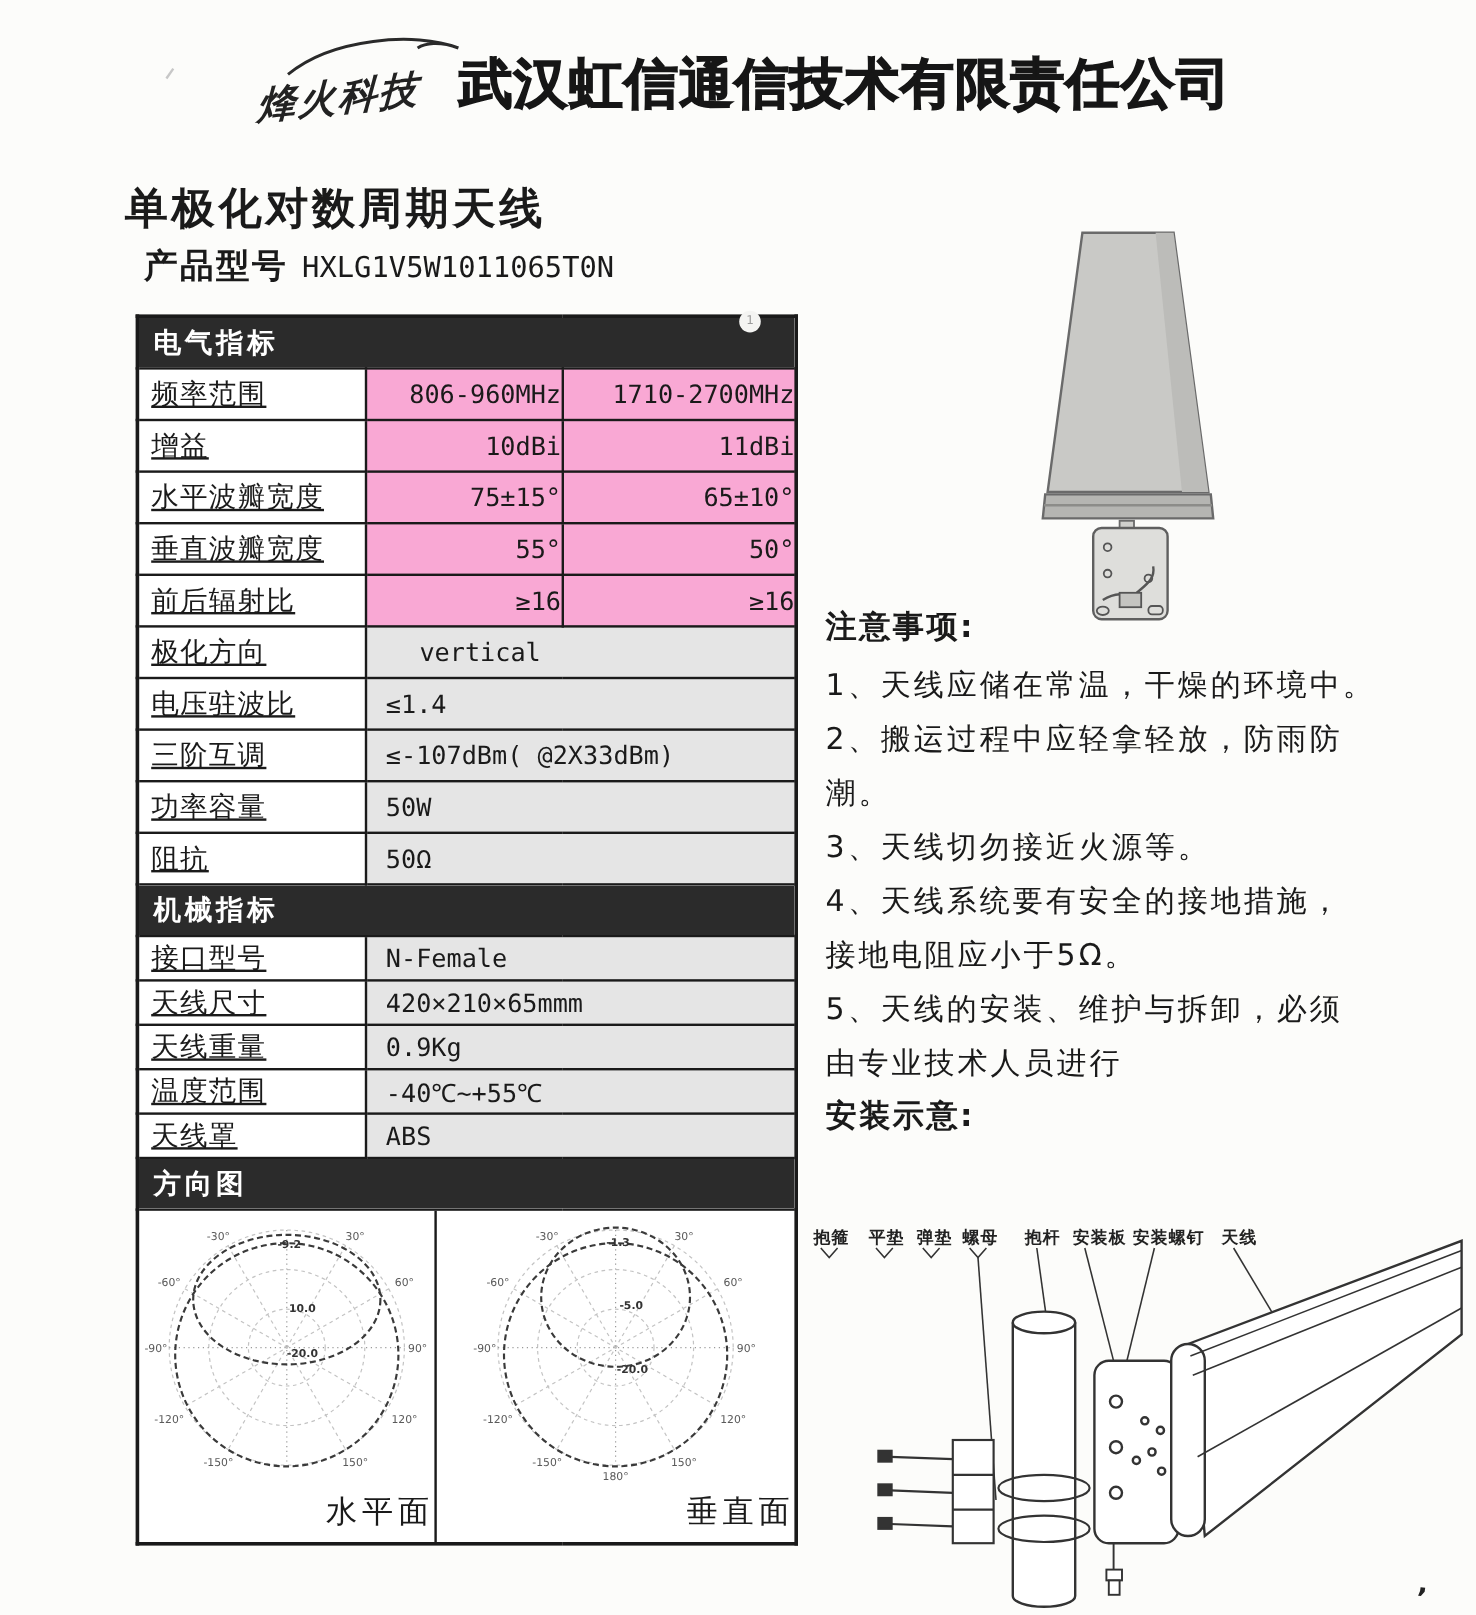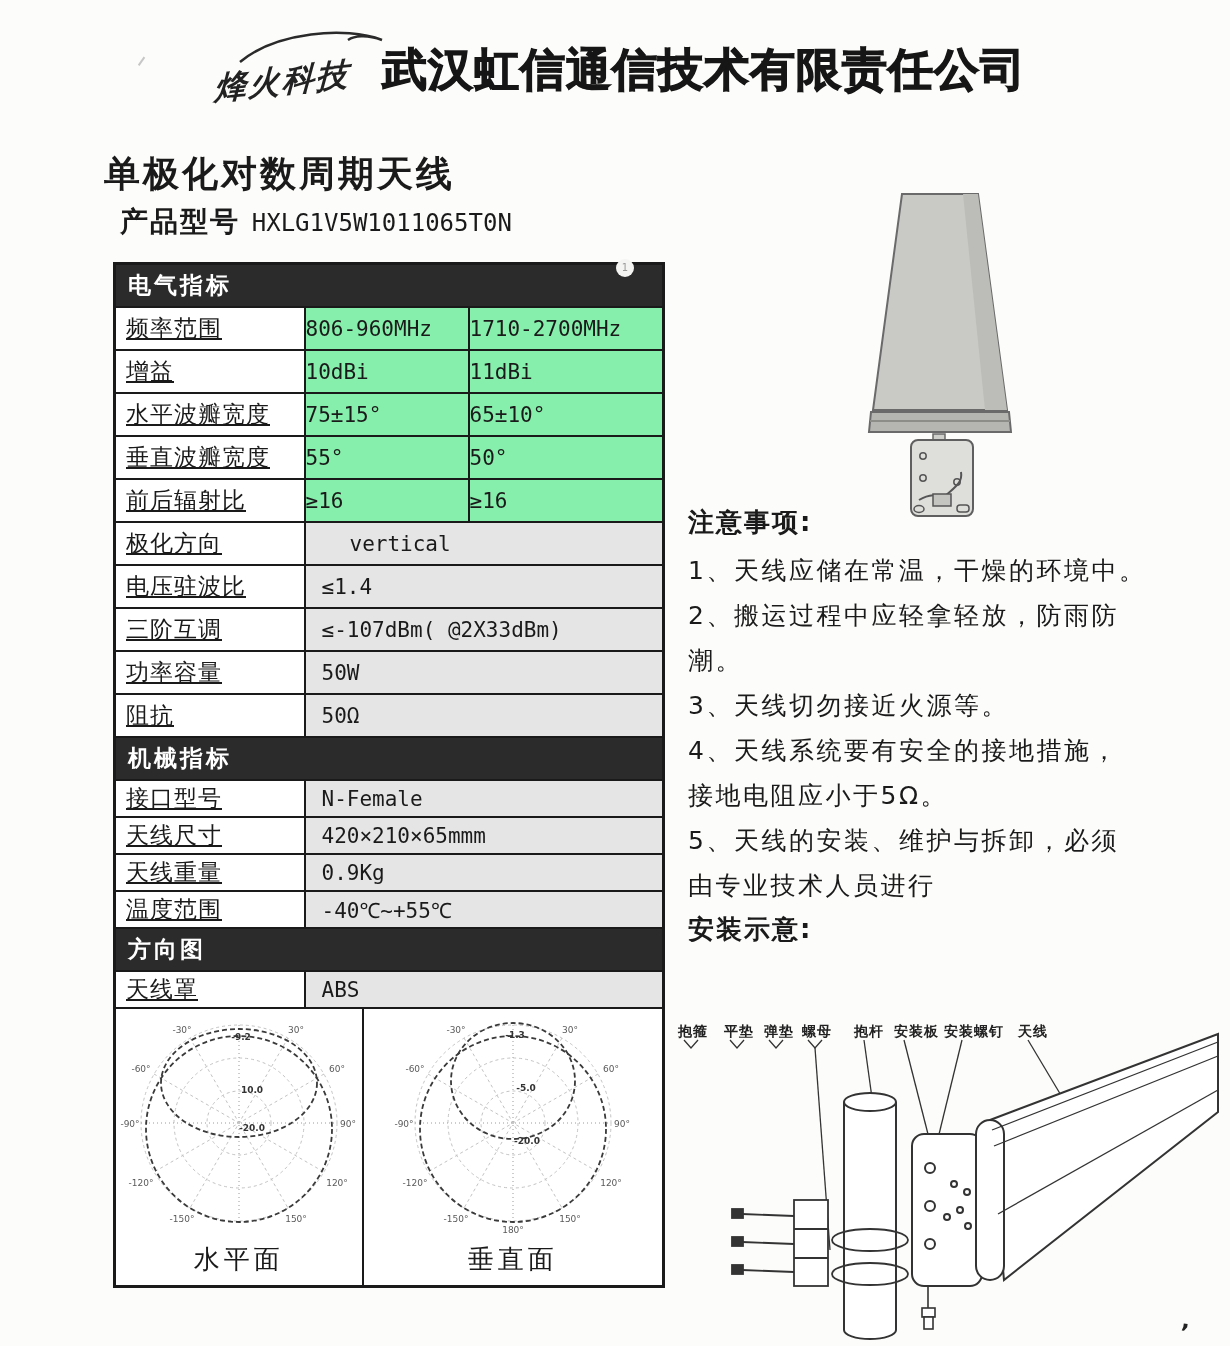--- a/index.html
+++ b/index.html
@@ -40,29 +40,29 @@
   
   table.spec { position:absolute; left:113px; top:262px; width:549px;
     border-collapse:collapse; table-layout:fixed; background:#fff; }
   table.spec, table.spec td { border:2px solid #1a1a1a; }
   table.spec { border-width:3px; }
   td.sec-head { background:#2b2b2b; color:#fff; font-weight:bold;
     font-size:23px; letter-spacing:3px; padding:5px 0 5px 12px; height:38px; position:relative; }
   td.lbl { font-size:23px; padding-left:10px; height:43px; letter-spacing:1px; background:#fff;text-decoration:underline; }
   td.mech-lbl { height:37px; }
   td.val { font-family:"DejaVu Sans Mono","Liberation Mono",monospace;
-    font-size:21px; text-align:left; background:#86efac; }
+    font-size:21px; text-align:right; background:#f9a8d4; }
   td.val-merged { font-family:"DejaVu Sans Mono","Liberation Mono",monospace;
     font-size:21px; text-align:left; padding-left:16px; background:#e5e5e5;margin-top:37px; }
   td.val-indent { padding-left:44px; }
   td.plots-cell { padding:0; height:276px; background:#fff; }
   .plots-flex { display:flex; width:100%; height:276px; }
   .plot-half { width:45%; height:100%; position:relative; }
   .plot-half + .plot-half { width:55%; border-left:2px solid #1a1a1a; }
-  .plot-caption { position:absolute; bottom:8px; width:100%; text-align:center;
+  .plot-caption { position:absolute; bottom:8px; width:100%; text-align:right;
     font-size:26px; letter-spacing:4px; }
   .polar-svg { position:absolute; top:2px; left:50%; transform:translateX(-50%); }
   .head-mark { position:absolute; right:28px; top:-6px; width:18px; height:18px;
     background:#f4f4f2; border-radius:50%; color:#9a9a9a; font-size:10px;
     text-align:center; line-height:18px; font-weight:normal; letter-spacing:0; }
   
   .antenna-illustration { position:absolute; left:845px; top:188px; }
   .notes { position:absolute; left:688px; top:505px; width:530px; }
   .notes-title { font-size:26px; font-weight:bold; letter-spacing:2px; margin-bottom:8px; }
   .note-line { font-size:25px; letter-spacing:2.5px; line-height:45px; white-space:nowrap; }
@@ -168,27 +168,27 @@
   </tr>
   <tr>
     <td class="lbl mech-lbl">天线重量</td>
     <td class="val-merged" colspan="2">0.9Kg</td>
   </tr>
   <tr>
     <td class="lbl mech-lbl">温度范围</td>
     <td class="val-merged" colspan="2">-40℃~+55℃</td>
   </tr>
   <tr>
+    <td class="lbl mech-lbl">天线罩</td>
+    <td class="val-merged" colspan="2">ABS</td>
+  </tr>
+  <tr>
     <td class="sec-head" colspan="3">
       <span>方向图</span>
     </td>
-  </tr>
-  <tr>
-    <td class="lbl mech-lbl">天线罩</td>
-    <td class="val-merged" colspan="2">ABS</td>
   </tr>
   <tr>
     <td class="plots-cell" colspan="3">
       <div class="plots-flex">
 
         <div class="plot-half">
           <svg class="polar-svg" width="240" height="228" viewBox="0 0 240 228">
             <g stroke="#c3c3c3" stroke-width="1" stroke-dasharray="3,3" fill="none">
               <circle cx="120" cy="112" r="98"></circle>
               <circle cx="120" cy="112" r="65"></circle>

